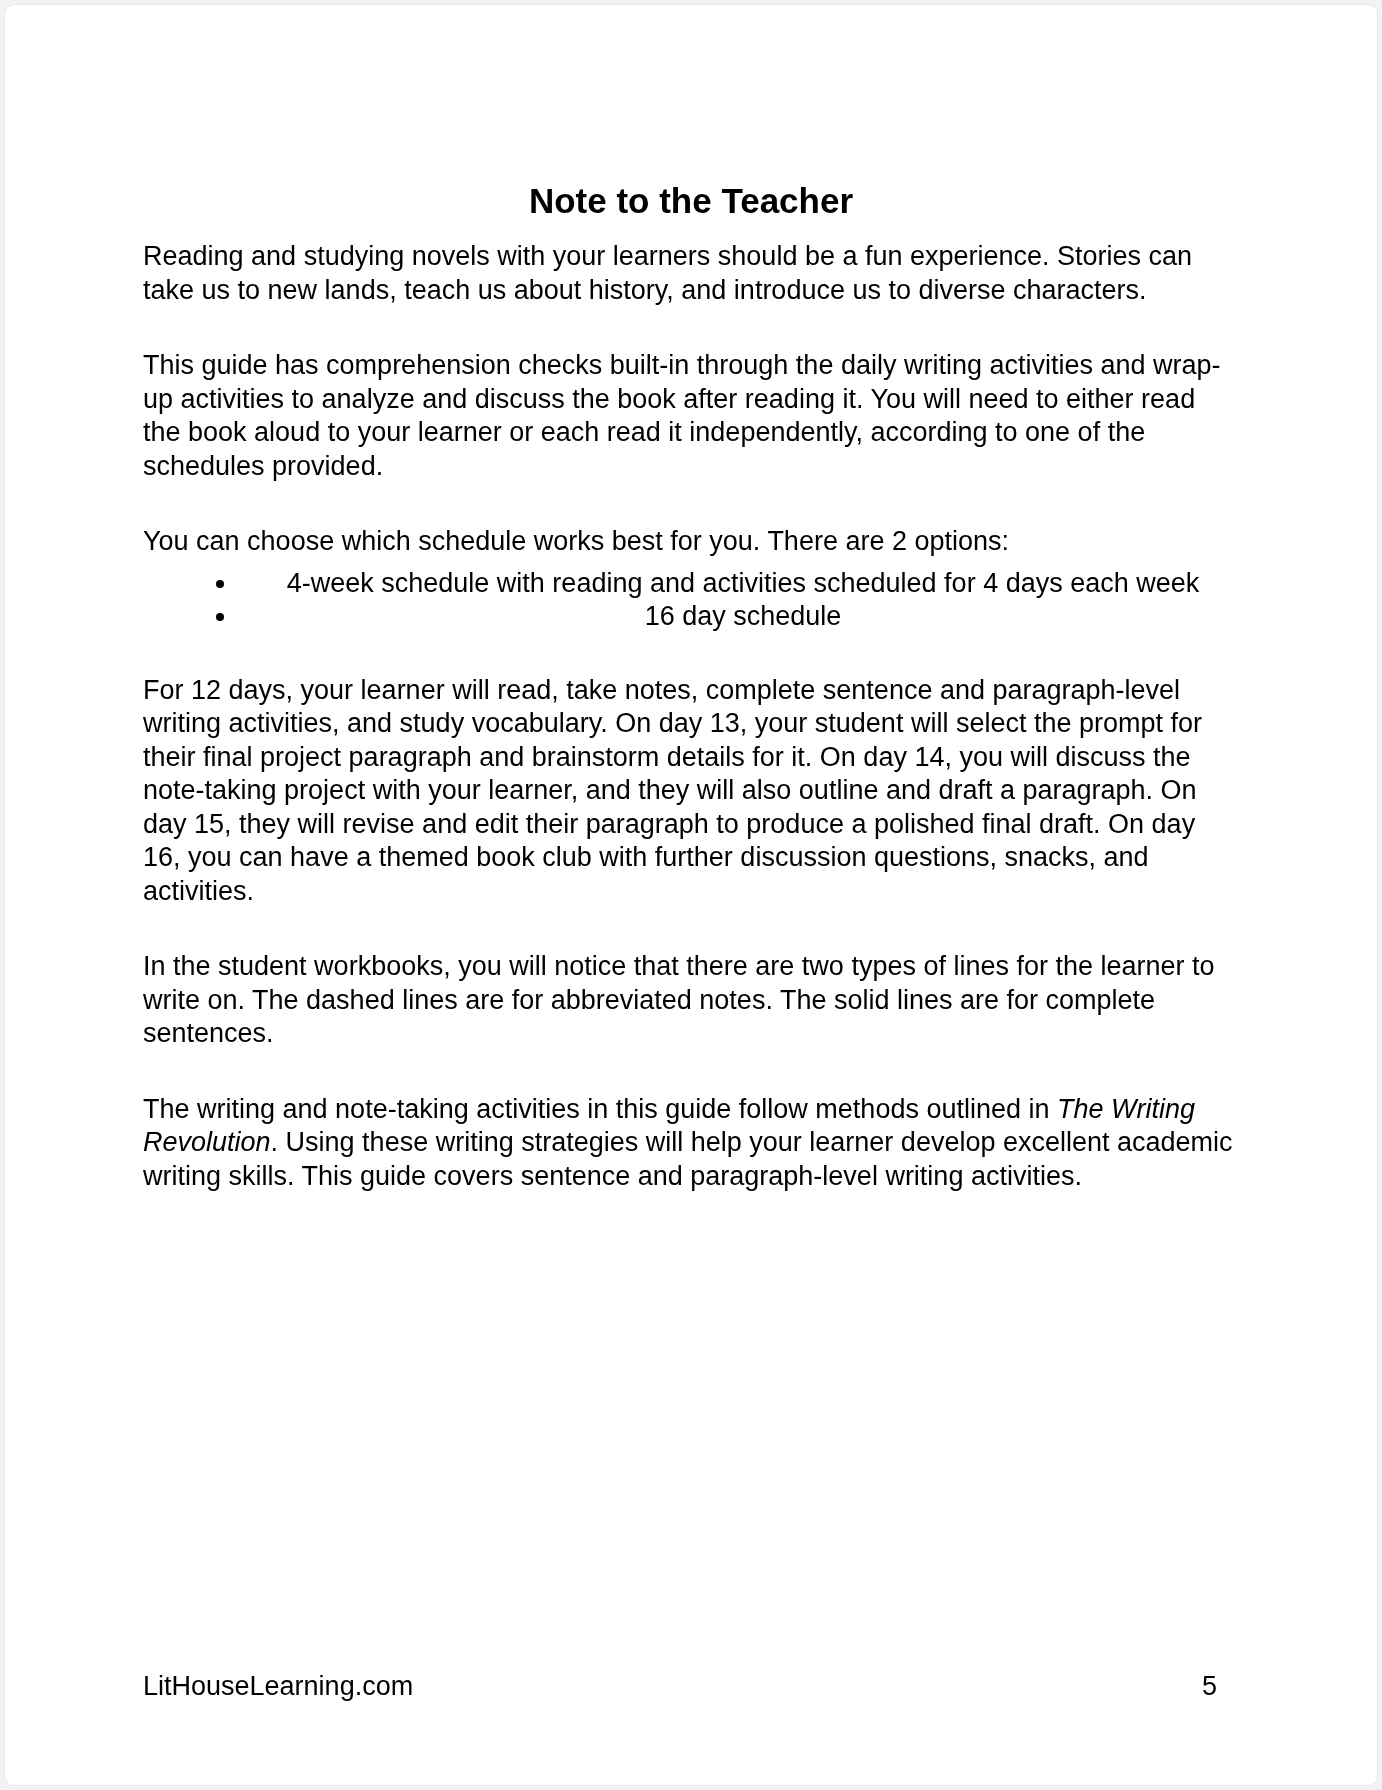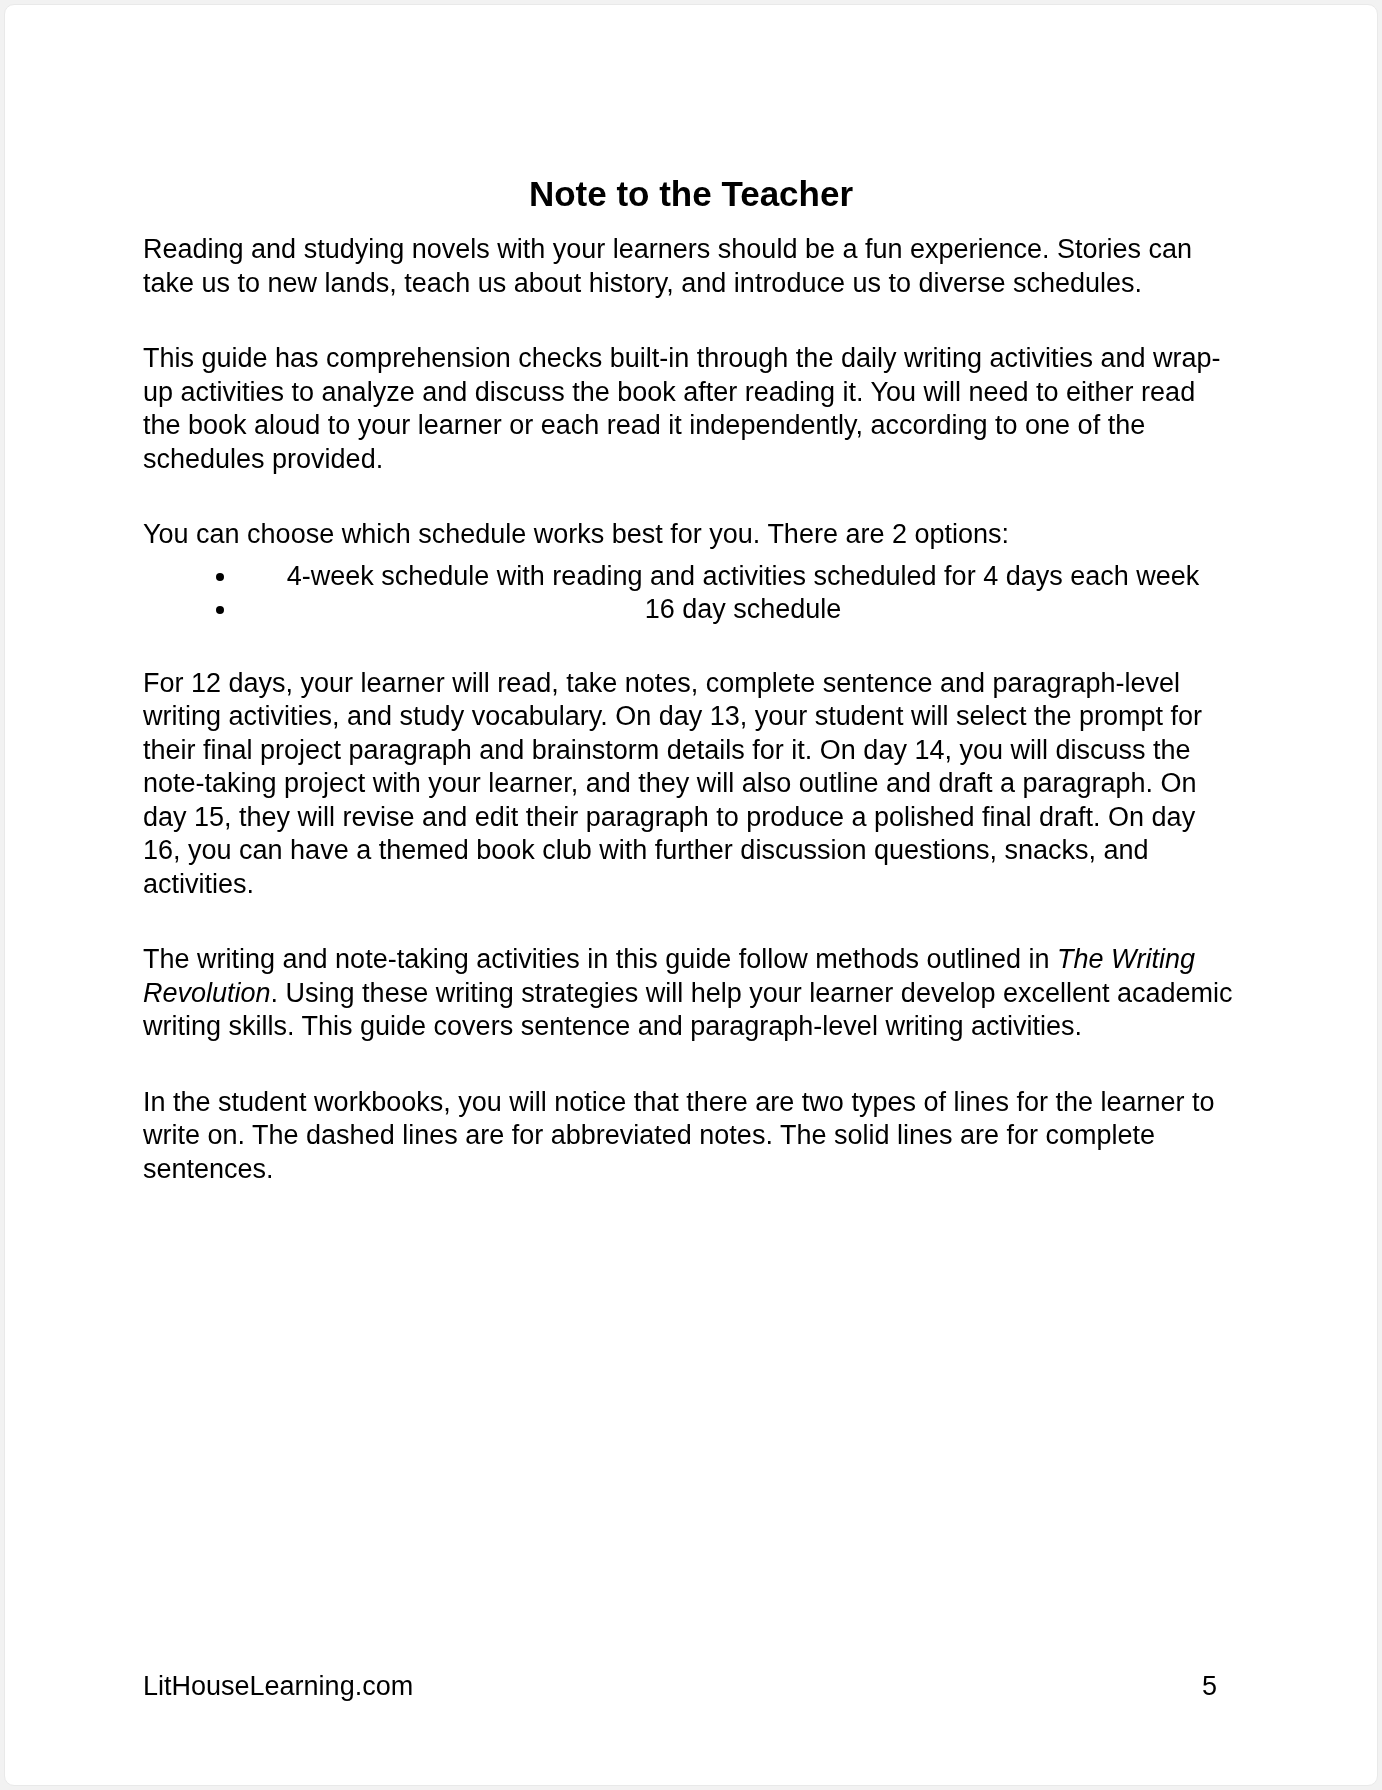--- a/index.html
+++ b/index.html
@@ -16,21 +16,21 @@
     position: absolute;
     inset: 4px;
     background: #ffffff;
     border: 1px solid #e9e9e9;
     border-radius: 10px;
   }
   .content {
     position: absolute;
     left: 143px;
     right: 143px;
-    top: 9px;
+    top: 16px;
   }
   h1.doc-title {
     margin: 164px 0 18px 0;
     font-size: 35px;
     line-height: 42px;
     font-weight: 700;
     text-align: center;
     letter-spacing: 0;
   }
   p.body-para {
@@ -73,35 +73,35 @@
 </style>
 </head>
 <body>
 
 <div class="sheet"></div>
 
 <main class="content">
 
   <h1 class="doc-title">Note to the Teacher</h1>
 
-  <p class="body-para">Reading and studying novels with your learners should be a fun experience. Stories can take us to new lands, teach us about history, and introduce us to diverse schedules.</p>
+  <p class="body-para">Reading and studying novels with your learners should be a fun experience. Stories can take us to new lands, teach us about history, and introduce us to diverse characters.</p>
 
   <p class="body-para">This guide has comprehension checks built-in through the daily writing activities and wrap-up activities to analyze and discuss the book after reading it. You will need to either read the book aloud to your learner or each read it independently, according to one of the schedules provided.</p>
 
   <p class="body-para no-bottom-gap">You can choose which schedule works best for you. There are 2 options:</p>
 
   <ul class="options-list">
     <li>4-week schedule with reading and activities scheduled for 4 days each week</li>
     <li>16 day schedule</li>
   </ul>
 
   <p class="body-para">For 12 days, your learner will read, take notes, complete sentence and paragraph-level writing activities, and study vocabulary. On day 13, your student will select the prompt for their final project paragraph and brainstorm details for it. On day 14, you will discuss the note-taking project with your learner, and they will also outline and draft a paragraph. On day 15, they will revise and edit their paragraph to produce a polished final draft. On day 16, you can have a themed book club with further discussion questions, snacks, and activities.</p>
 
+  <p class="body-para">In the student workbooks, you will notice that there are two types of lines for the learner to write on. The dashed lines are for abbreviated notes. The solid lines are for complete sentences.</p>
+
   <p class="body-para"><span>The writing and note-taking activities in this guide follow methods outlined in </span><em class="book-title-italic">The Writing Revolution</em><span>. Using these writing strategies will help your learner develop excellent academic writing skills. This guide covers sentence and paragraph-level writing activities.</span></p>
-
-  <p class="body-para">In the student workbooks, you will notice that there are two types of lines for the learner to write on. The dashed lines are for abbreviated notes. The solid lines are for complete sentences.</p>
 
 </main>
 
 <footer class="page-footer">
   <span class="footer-site">LitHouseLearning.com</span>
   <span class="footer-page-num">5</span>
 </footer>
 
 </body></html>

